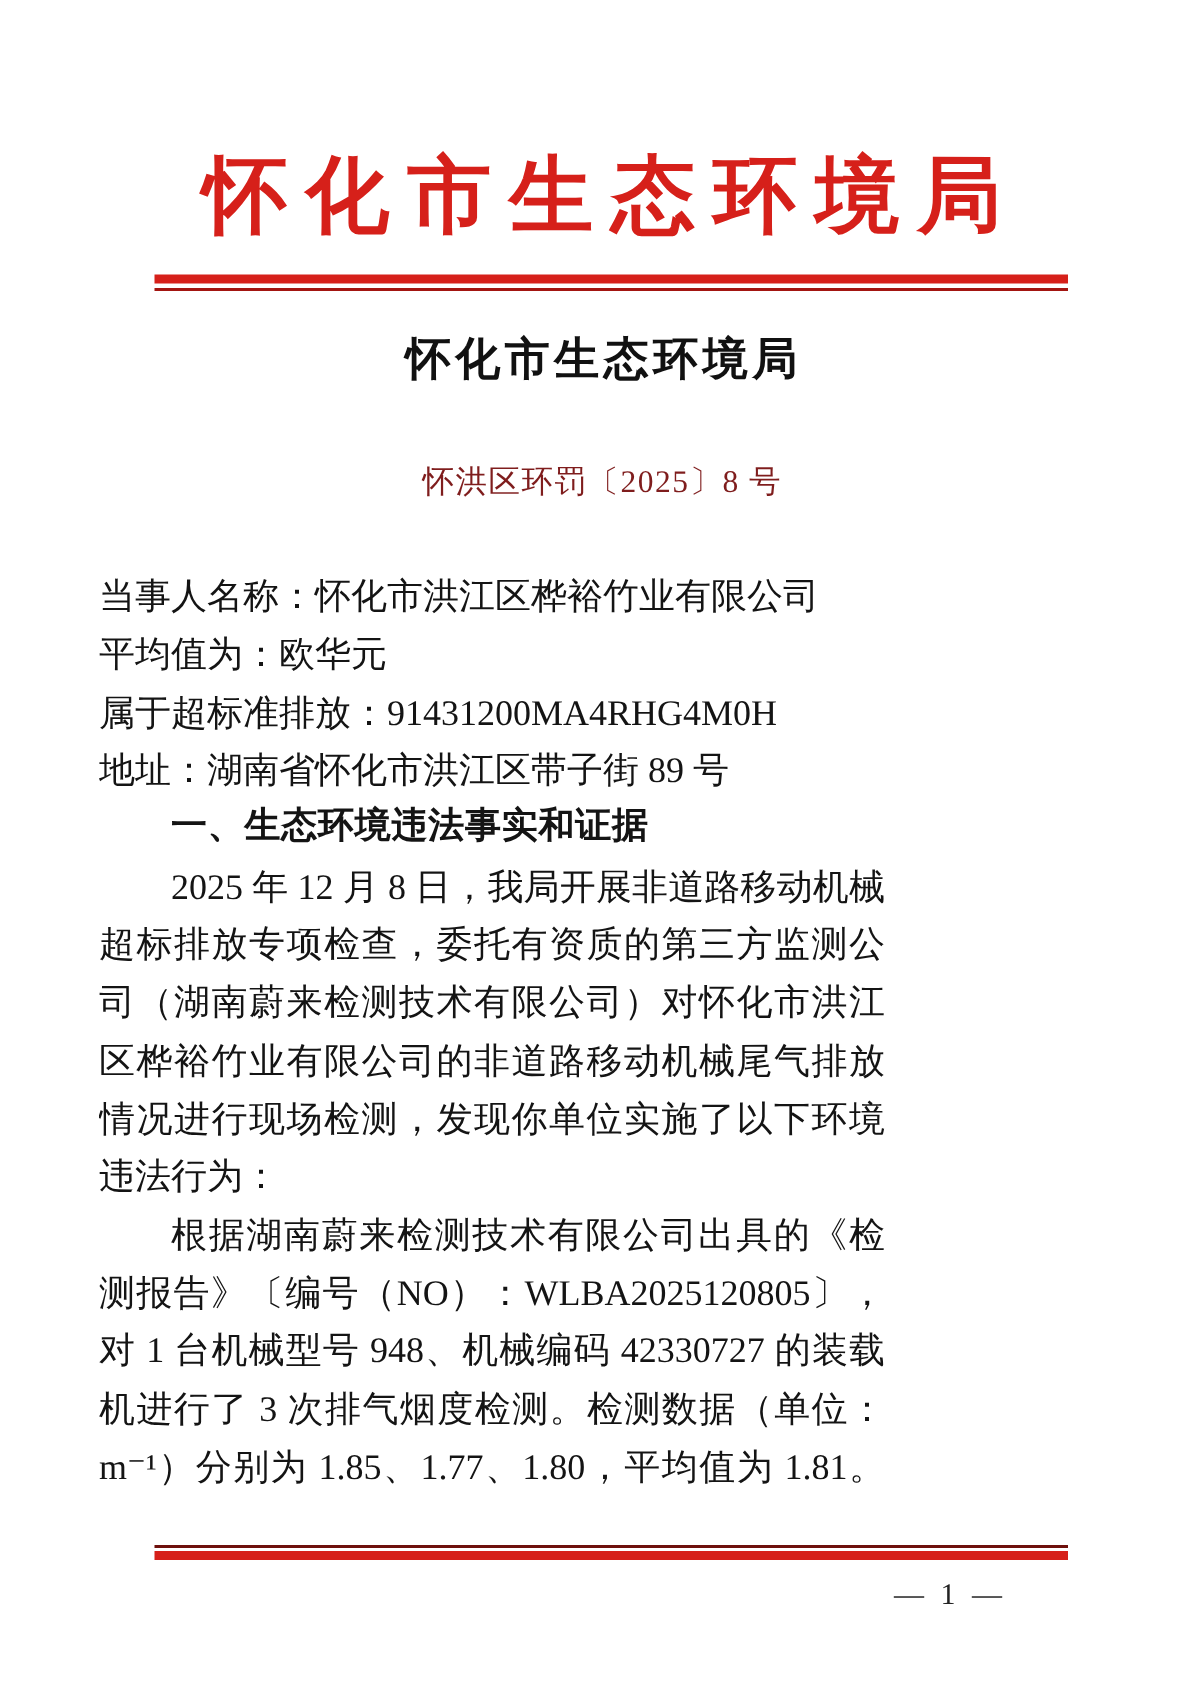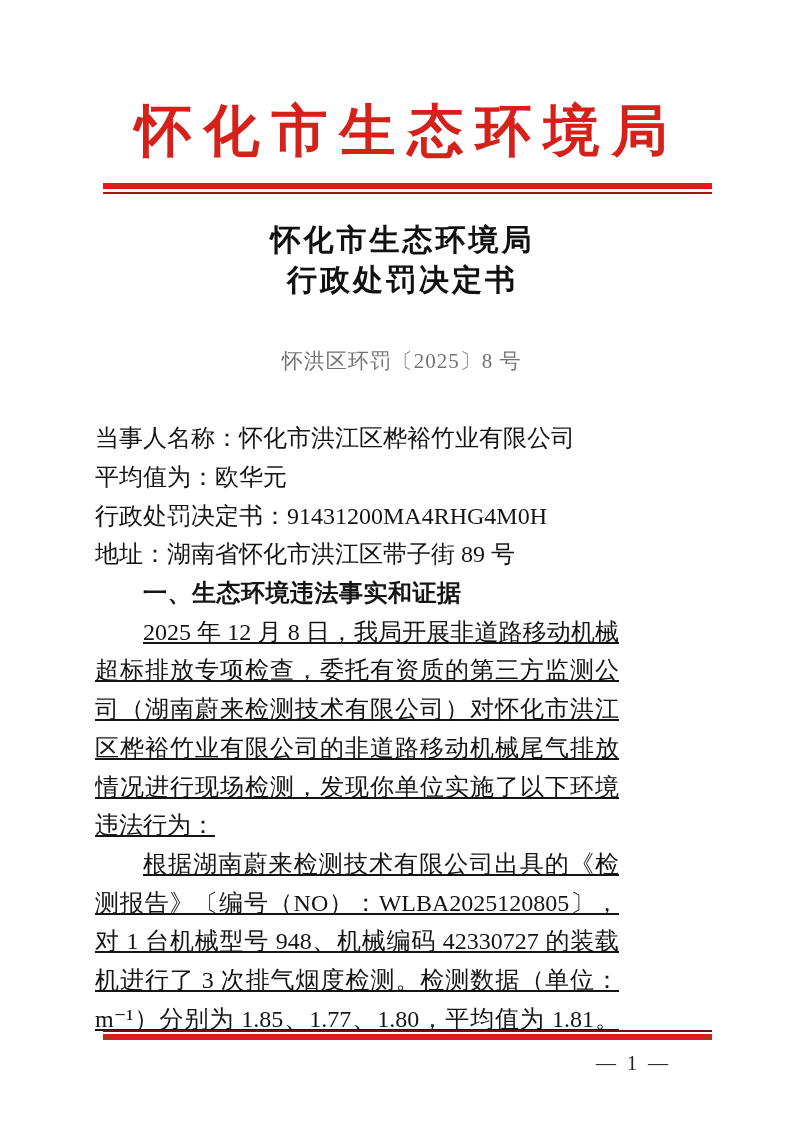--- a/index.html
+++ b/index.html
@@ -50,42 +50,42 @@
     letter-spacing: 3px;
     color: #111111;
   }
 
   .doc-number {
     margin-top: 47px;
     padding-left: 10px;
     text-align: center;
     font-size: 21px;
     letter-spacing: 1px;
-    color: #737373;
+    color: #7f1d1d;
   }
 
   
   .body-text {
-    margin: 44px 0 0 95px;
+    margin: 44px 0 0 66px;
     width: 524px;
     height: 622px;
     overflow: hidden;
     font-size: 24px;
     line-height: 38.7px;
     text-align: justify;
     color: #141414;
   }
   .info-line { text-indent: 0; }
   .section-heading {
     text-indent: 2em;
     font-weight: bold;
-    font-family: Liberation Sans, sans-serif;
+    font-family: Liberation Mono, monospace;
     letter-spacing: 0.5px;
   }
-  .para { text-indent: 2em; text-decoration: underline; }
+  .para { text-indent: 2em; }
 
   .page-number {
     position: absolute;
     top: 1052px;
     right: 122px;
     font-size: 20px;
     letter-spacing: 3px;
     color: #222222;
   }
 </style>
@@ -97,29 +97,28 @@
   <div class="agency-name">怀化市生态环境局</div>
 
   <div class="rule rule-header">
     <div class="bar-thick"></div>
     <div class="bar-gap"></div>
     <div class="bar-thin"></div>
   </div>
 
   <div class="doc-title">
     <div>怀化市生态环境局</div>
-    <div>行政处罚决定书</div>
   </div>
 
   <div class="doc-number">怀洪区环罚〔2025〕8 号</div>
 
   <div class="body-text">
     <div class="info-line">当事人名称：怀化市洪江区桦裕竹业有限公司</div>
     <div class="info-line">平均值为：欧华元</div>
-    <div class="info-line">行政处罚决定书：91431200MA4RHG4M0H</div>
+    <div class="info-line">属于超标准排放：91431200MA4RHG4M0H</div>
     <div class="info-line">地址：湖南省怀化市洪江区带子街 89 号</div>
 
     <div class="section-heading">一、生态环境违法事实和证据</div>
 
     <div class="para">2025 年 12 月 8 日，我局开展非道路移动机械超标排放专项检查，委托有资质的第三方监测公司（湖南蔚来检测技术有限公司）对怀化市洪江区桦裕竹业有限公司的非道路移动机械尾气排放情况进行现场检测，发现你单位实施了以下环境违法行为：</div>
 
     <div class="para">根据湖南蔚来检测技术有限公司出具的《检测报告》〔编号（NO）：WLBA2025120805〕，对 1 台机械型号 948、机械编码 42330727 的装载机进行了 3 次排气烟度检测。检测数据（单位：m⁻¹）分别为 1.85、1.77、1.80，平均值为 1.81。该结果超出《非道路柴油移动机械排气烟度限值及测量方法》（GB36886-2018）规定的 0.50m⁻¹ 限值，属于超标准排放。</div>
   </div>
 
   <div class="footer-rule">

